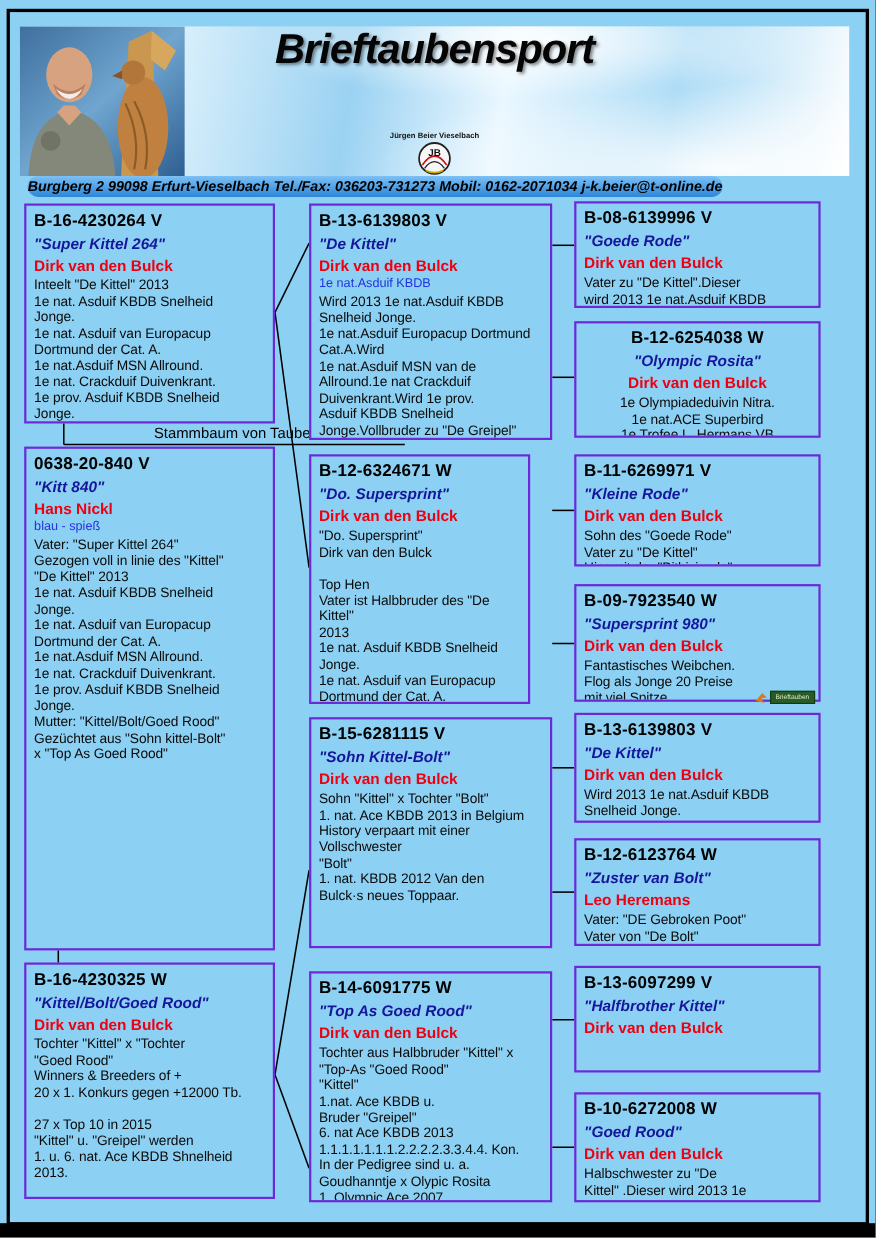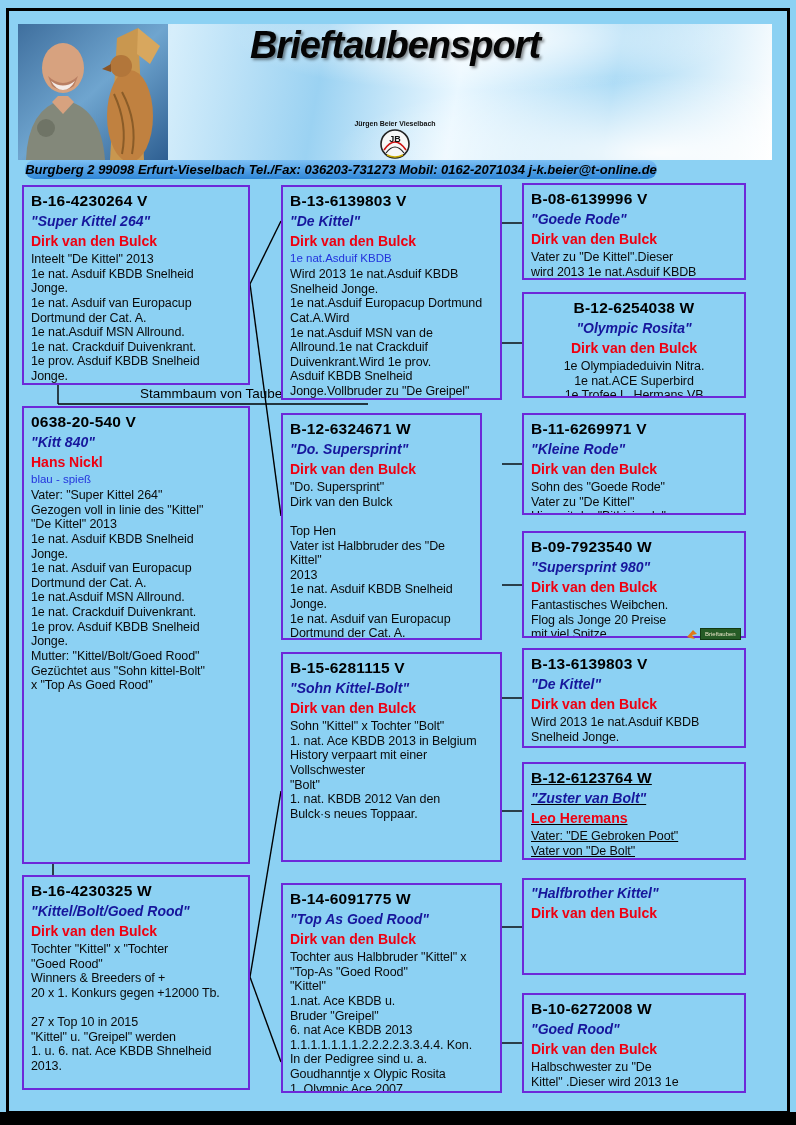--- a/index.html
+++ b/index.html
@@ -133,21 +133,21 @@
 1e nat.Asduif MSN Allround.
 1e nat. Crackduif Duivenkrant.
 1e prov. Asduif KBDB Snelheid
 Jonge.
 Vollbruder zu "De Greipel"</div>
   </div>
 
   <div id="tree-label">Stammbaum von Taube:</div>
 
   <div class="pbox" style="left:22px;top:406px;width:228px;height:458px;">
-    <div class="ring">0638-20-540 V</div>
+    <div class="ring">0638-20-840 V</div>
     <div class="pname">"Kitt 840"</div>
     <div class="breeder">Hans Nickl</div>
     <div class="info">blau - spieß</div>
     <div class="pbody">Vater: "Super Kittel 264"
 Gezogen voll in linie des "Kittel"
 "De Kittel" 2013
 1e nat. Asduif KBDB Snelheid
 Jonge.
 1e nat. Asduif van Europacup
 Dortmund der Cat. A.
@@ -274,30 +274,31 @@
 
   <div class="pbox" style="left:522px;top:648px;width:224px;height:100px;">
     <div class="ring">B-13-6139803 V</div>
     <div class="pname">"De Kittel"</div>
     <div class="breeder">Dirk van den Bulck</div>
     <div class="pbody">Wird 2013 1e nat.Asduif KBDB
 Snelheid Jonge.
 1e nat. Asduif Europacup Dortmund</div>
   </div>
 
-  <div class="pbox" style="left:522px;top:762px;width:224px;height:98px;text-decoration:underline;">
+  <div class="pbox" style="left:522px;top:762px;width:224px;height:98px;">
     <div class="ring">B-12-6123764 W</div>
     <div class="pname">"Zuster van Bolt"</div>
     <div class="breeder">Leo Heremans</div>
     <div class="pbody">Vater: "DE Gebroken Poot"
 Vater von "De Bolt"
 1. Nat. Asduif Jounge KBDB</div>
   </div>
 
   <div class="pbox" style="left:522px;top:878px;width:224px;height:97px;">
+    <div class="ring">B-13-6097299 V</div>
     <div class="pname">"Halfbrother Kittel"</div>
     <div class="breeder">Dirk van den Bulck</div>
     <div class="pbody"></div>
   </div>
 
   <div class="pbox" style="left:522px;top:993px;width:224px;height:100px;">
     <div class="ring">B-10-6272008 W</div>
     <div class="pname">"Goed Rood"</div>
     <div class="breeder">Dirk van den Bulck</div>
     <div class="pbody">Halbschwester zu "De

